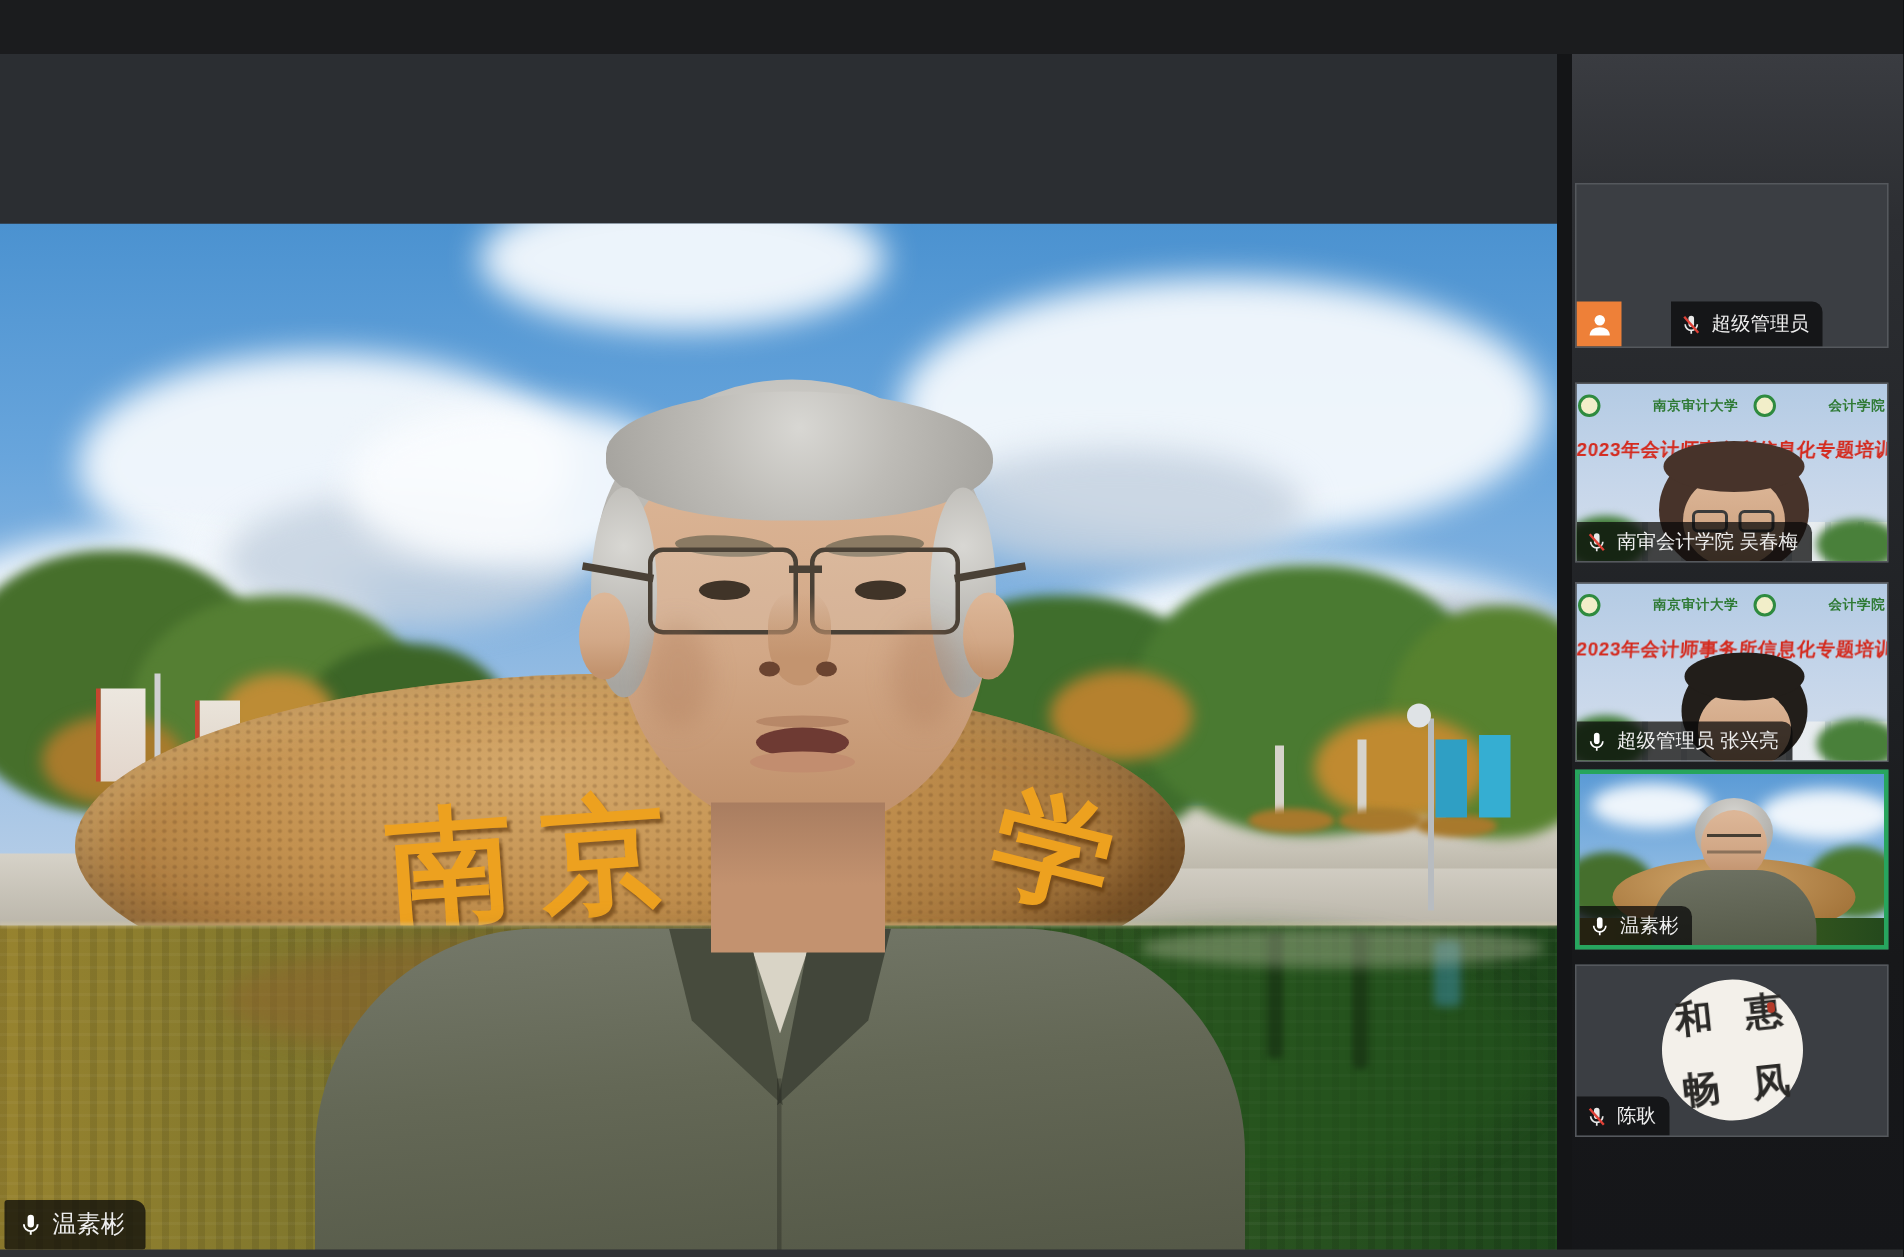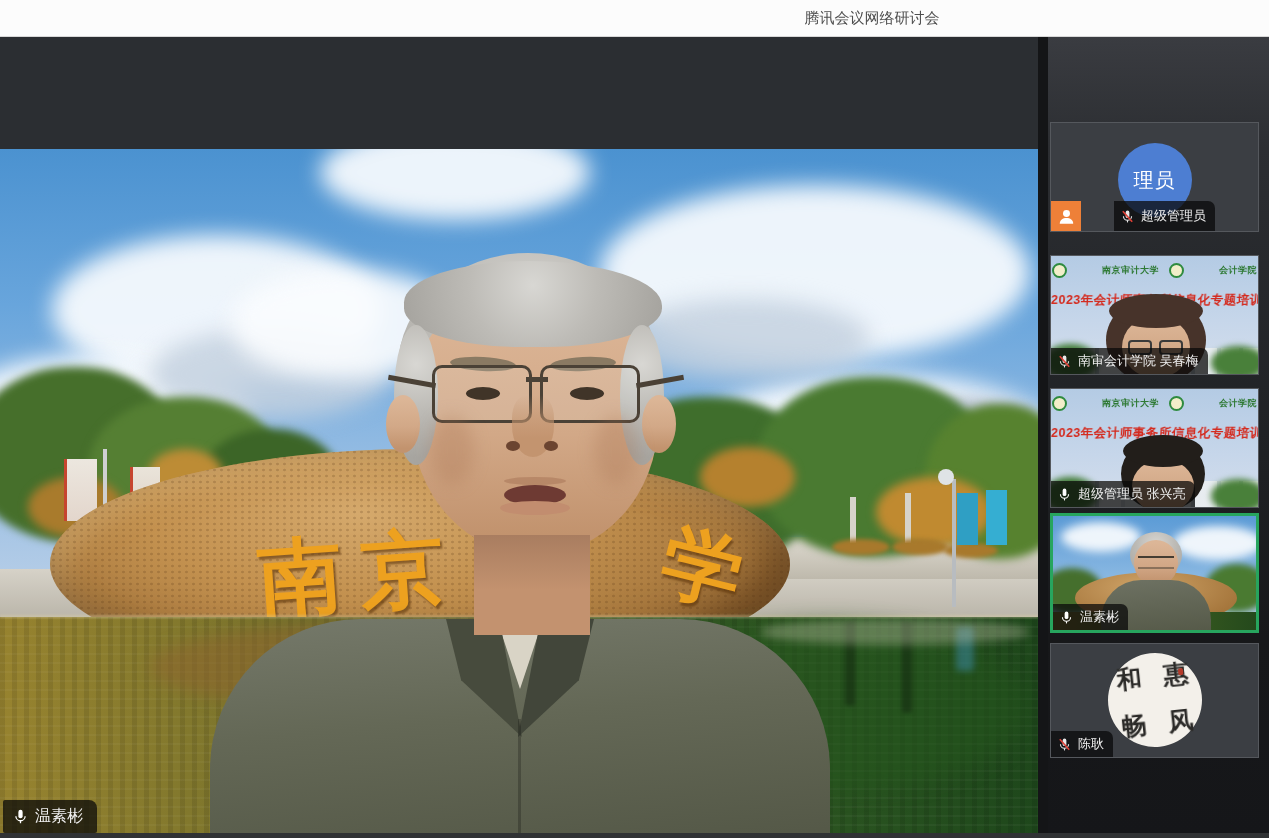--- a/index.html
+++ b/index.html
@@ -73,23 +73,20 @@
         font-family:"Liberation Serif","DejaVu Serif",serif;color:#2b2a28;}
   .avatar-callig span{display:flex;align-items:center;justify-content:center;font-size:25px;font-weight:bold;filter:blur(.3px);}
   .seal{position:absolute;right:16px;top:18px;width:5px;height:7px;background:#b43a2a;border-radius:2px;}
   .slash{stroke:#e04137;stroke-width:2.6px;}
 </style>
 </head>
 <body>
 
 <div id="window">
 
-  <div id="titlebar">
-    <div class="title">腾讯会议网络研讨会</div>
-  </div>
 
   <div id="letterbox"></div>
 
   <div id="scene">
     <div id="sky"></div>
     <div class="blob" style="left:860px;top:248px;width:180px;height:34px;background:rgba(150,162,178,.55);filter:blur(6px);z-index:1;"></div>
 
     <div class="cloud" style="left:600px;top:36px;width:430px;height:175px;"></div>
     <div class="cloud" style="left:52px;top:86px;width:330px;height:150px;"></div>
     <div class="cloud" style="left:320px;top:-24px;width:270px;height:95px;"></div>
@@ -188,23 +185,20 @@
         <line x1="12" y1="18" x2="12" y2="21.5" stroke="#fff" stroke-width="1.8"></line>
       </svg>
       <span>温素彬</span>
     </div>
   </div>
 
   <div id="gap"></div>
   <div id="panel">
 
     <div class="tile plain" id="tile1" style="top:86px;height:110px;">
-      <div class="avatar-blue">
-        <span>理员</span>
-      </div>
       <div class="badge-host">
         <svg viewBox="0 0 24 24">
           <circle cx="12" cy="8.2" r="4.4" fill="#fff"></circle>
           <path d="M3.5 21c0-4.6 3.9-7 8.5-7s8.5 2.4 8.5 7z" fill="#fff"></path>
         </svg>
       </div>
       <div class="tag">
         <svg class="mic" viewBox="0 0 24 24">
           <rect x="9" y="2.5" width="6" height="12" rx="3" fill="#e8e8e8"></rect>
           <path d="M5.5 11.5a6.5 6.5 0 0 0 13 0" fill="none" stroke="#e8e8e8" stroke-width="1.8"></path>

